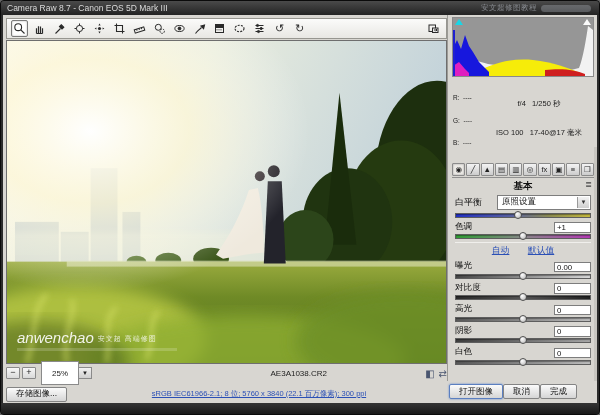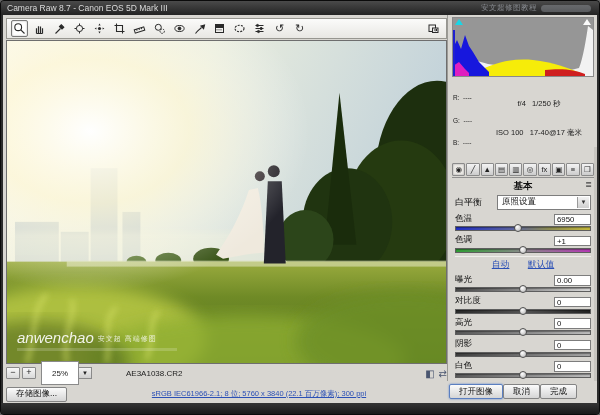--- a/index.html
+++ b/index.html
@@ -20,21 +20,21 @@
   .preview{position:absolute;left:3px;top:25px;width:441px;height:324px;border:1px solid #6e6e6e;overflow:hidden;background:#000}
   .preview svg.photo{position:absolute;inset:0;width:100%;height:100%}
   .photo-wm{position:absolute;left:10px;bottom:12px;line-height:1}
   .wm-script{font-family:Liberation Sans, sans-serif;font-style:italic;font-size:15px;color:rgba(255,255,255,.9)}
   .wm-sub{font-size:7px;color:rgba(255,255,255,.8);letter-spacing:1px;vertical-align:2px;margin-left:4px}
   .wm-line{margin-top:2px;height:3px;width:160px;background:rgba(255,255,255,.18)}
   .zoomstrip{position:absolute;left:3px;top:351px;width:441px;height:14px;display:flex;align-items:center;font-size:8px;color:#222}
   .zbtn{width:14px;height:12px;border:1px solid #8a8a8a;background:linear-gradient(#f7f7f7,#d9d9d9);font-size:9px;line-height:9px;text-align:center;margin-right:2px;border-radius:1px}
   .zsel{width:38px;height:24px;border:1px solid #8a8a8a;background:#fff;display:flex;align-items:center;justify-content:center;margin-left:3px}
   .zarrow{width:13px;height:12px;border:1px solid #8a8a8a;border-left:none;background:linear-gradient(#f1f1f1,#cfcfcf);font-size:6px;display:flex;align-items:center;justify-content:center}
-  .fname{position:absolute;left:120px;right:120px;text-align:left;font-size:8px;color:#1d1d1d}
+  .fname{position:absolute;left:120px;right:120px;text-align:right;font-size:8px;color:#1d1d1d}
   .pv-icons{margin-left:auto;display:flex;gap:4px;font-size:10px;color:#4a5670}
   .footer-left{position:absolute;left:3px;top:370px;width:441px;height:18px;display:flex;align-items:center}
   .btn{height:15px;border:1px solid #848484;border-radius:2px;background:linear-gradient(#fbfbfb,#d5d5d5);font-size:8.5px;color:#111;display:inline-flex;align-items:center;justify-content:center;padding:0 9px}
   .wlink{position:absolute;left:95px;right:30px;text-align:center;font-size:7.5px;color:#2b50b6;text-decoration:underline;white-space:nowrap;overflow:hidden}
   
   .panel{position:absolute;right:0;top:0;width:150px;bottom:22px;border-left:1px solid #9b9a95;padding:2px 3px 0 4px;overflow:hidden}
   .hist{position:relative;height:60px;border:1px solid#8a8a8a;background:#969696}
   .hist svg{position:absolute;inset:0;width:100%;height:100%}
   .clipL{position:absolute;left:2px;top:1px;width:0;height:0;border-left:4px solid transparent;border-right:4px solid transparent;border-bottom:6px solid #17d6e6}
   .clipR{position:absolute;right:2px;top:1px;width:0;height:0;border-left:4px solid transparent;border-right:4px solid transparent;border-bottom:6px solid #fafafa}
@@ -311,24 +311,20 @@
       <div class="controls">
         <div class="wbrow">
           <span class="wblabel">白平衡</span>
           <span class="wbselect">
             <span>原照设置</span>
             <span class="wbarrow">▼</span>
           </span>
         </div>
 
         <div class="srow">
-          <div class="sline">
-              <span class="slabel">色温</span>
-              <span class="sval">6950</span>
-            </div>
           <div class="track t-temp">
               <span class="thumb"></span>
             </div>
         </div>
         <div class="srow">
           <div class="sline">
               <span class="slabel">色调</span>
               <span class="sval">+1</span>
             </div>
           <div class="track t-tint">

